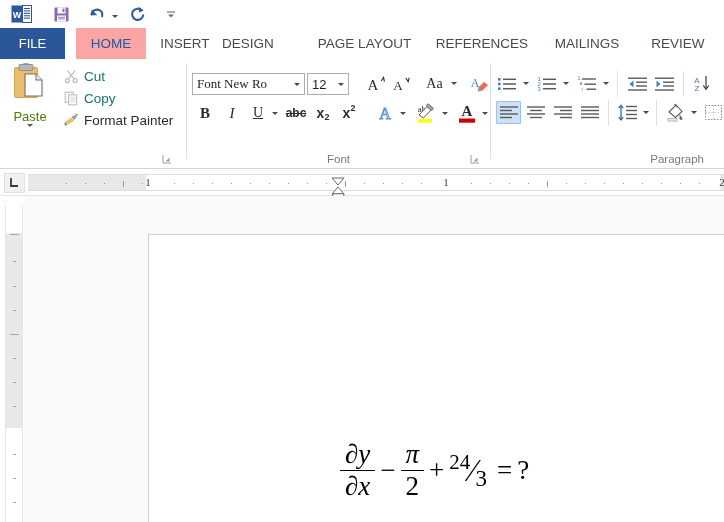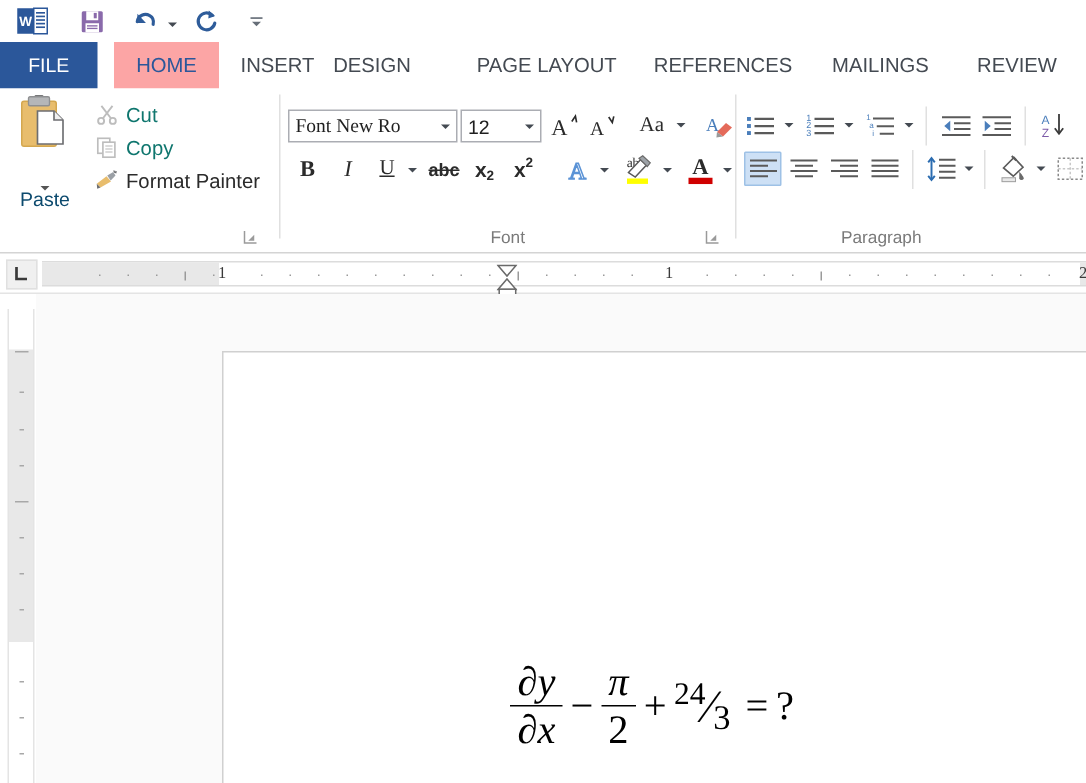--- a/index.html
+++ b/index.html
@@ -116,22 +116,21 @@
     left: 6px; top: 4px;
     width: 48px; height: 72px;
     text-align: center;
     cursor: default;
   }
   .paste-label {
     position: absolute;
     left: 0; top: 46px;
     width: 48px;
     font-size: 13px;
-    color: #0c4a6e;
-    margin-top: 16px;
+    color: #4d7c0f;
   }
   .paste-caret {
     position: absolute;
     left: 21px; top: 64px;
   }
   .cb-item {
     position: absolute;
     height: 21px;
     display: flex;
     align-items: center;
@@ -472,21 +471,21 @@
 
     <div class="group" style="left:187px; width:303px;">
 
       <div class="combo" style="left:5px; top:14px; width:113px;">
         <span class="val" title="Font">Font New Ro</span>
         <span class="cbtn">
             <span class="caret-dn"></span>
           </span>
       </div>
 
-      <div class="combo" style="left:120px; top:14px; width:54px;justify-content:flex-end;">
+      <div class="combo" style="left:120px; top:14px; width:42px;justify-content:flex-end;">
         <span class="val sans" title="Size">12</span>
         <span class="cbtn">
             <span class="caret-dn"></span>
           </span>
       </div>
 
       <div class="rbtn" style="left:178px; top:13px; width:23px; height:23px;">
         <svg width="20" height="19" viewBox="0 0 20 19">
           <text x="6" y="16" font-size="15" font-family="Liberation Serif, serif" fill="#2b2b2b" text-anchor="middle">A</text>
           <path d="M14.2 7 L16.6 3.4 L17.4 7.6" fill="none" stroke="#2b2b2b" stroke-width="1.1"></path>
@@ -747,21 +746,21 @@
         <span class="caret-dn"></span>
       </div>
 
       <div class="rbtn" style="left:211px; top:42px; width:23px; height:23px;">
         <svg width="19" height="18" viewBox="0 0 19 18">
           <rect x="1.5" y="1.5" width="16" height="14" fill="none" stroke="#8a8a8a" stroke-width="1" stroke-dasharray="1.6 1.4"></rect>
           <path d="M9.5 1.5 V15.5 M1.5 8.5 H17.5" stroke="#c8c8c8" stroke-width="1" stroke-dasharray="1.6 1.4"></path>
         </svg>
       </div>
 
-      <div class="group-label" style="left:-20px; width:233px;">Paragraph</div>
+      <div class="group-label" style="left:-20px; width:233px;text-align:right;">Paragraph</div>
     </div>
   </div>
 
   <div class="ruler-h">
     <div class="tabstop-btn">
       <svg width="19" height="18" viewBox="0 0 19 18">
         <path d="M6 4 V12 H13" fill="none" stroke="#3a3a3a" stroke-width="1.8"></path>
       </svg>
     </div>
 

